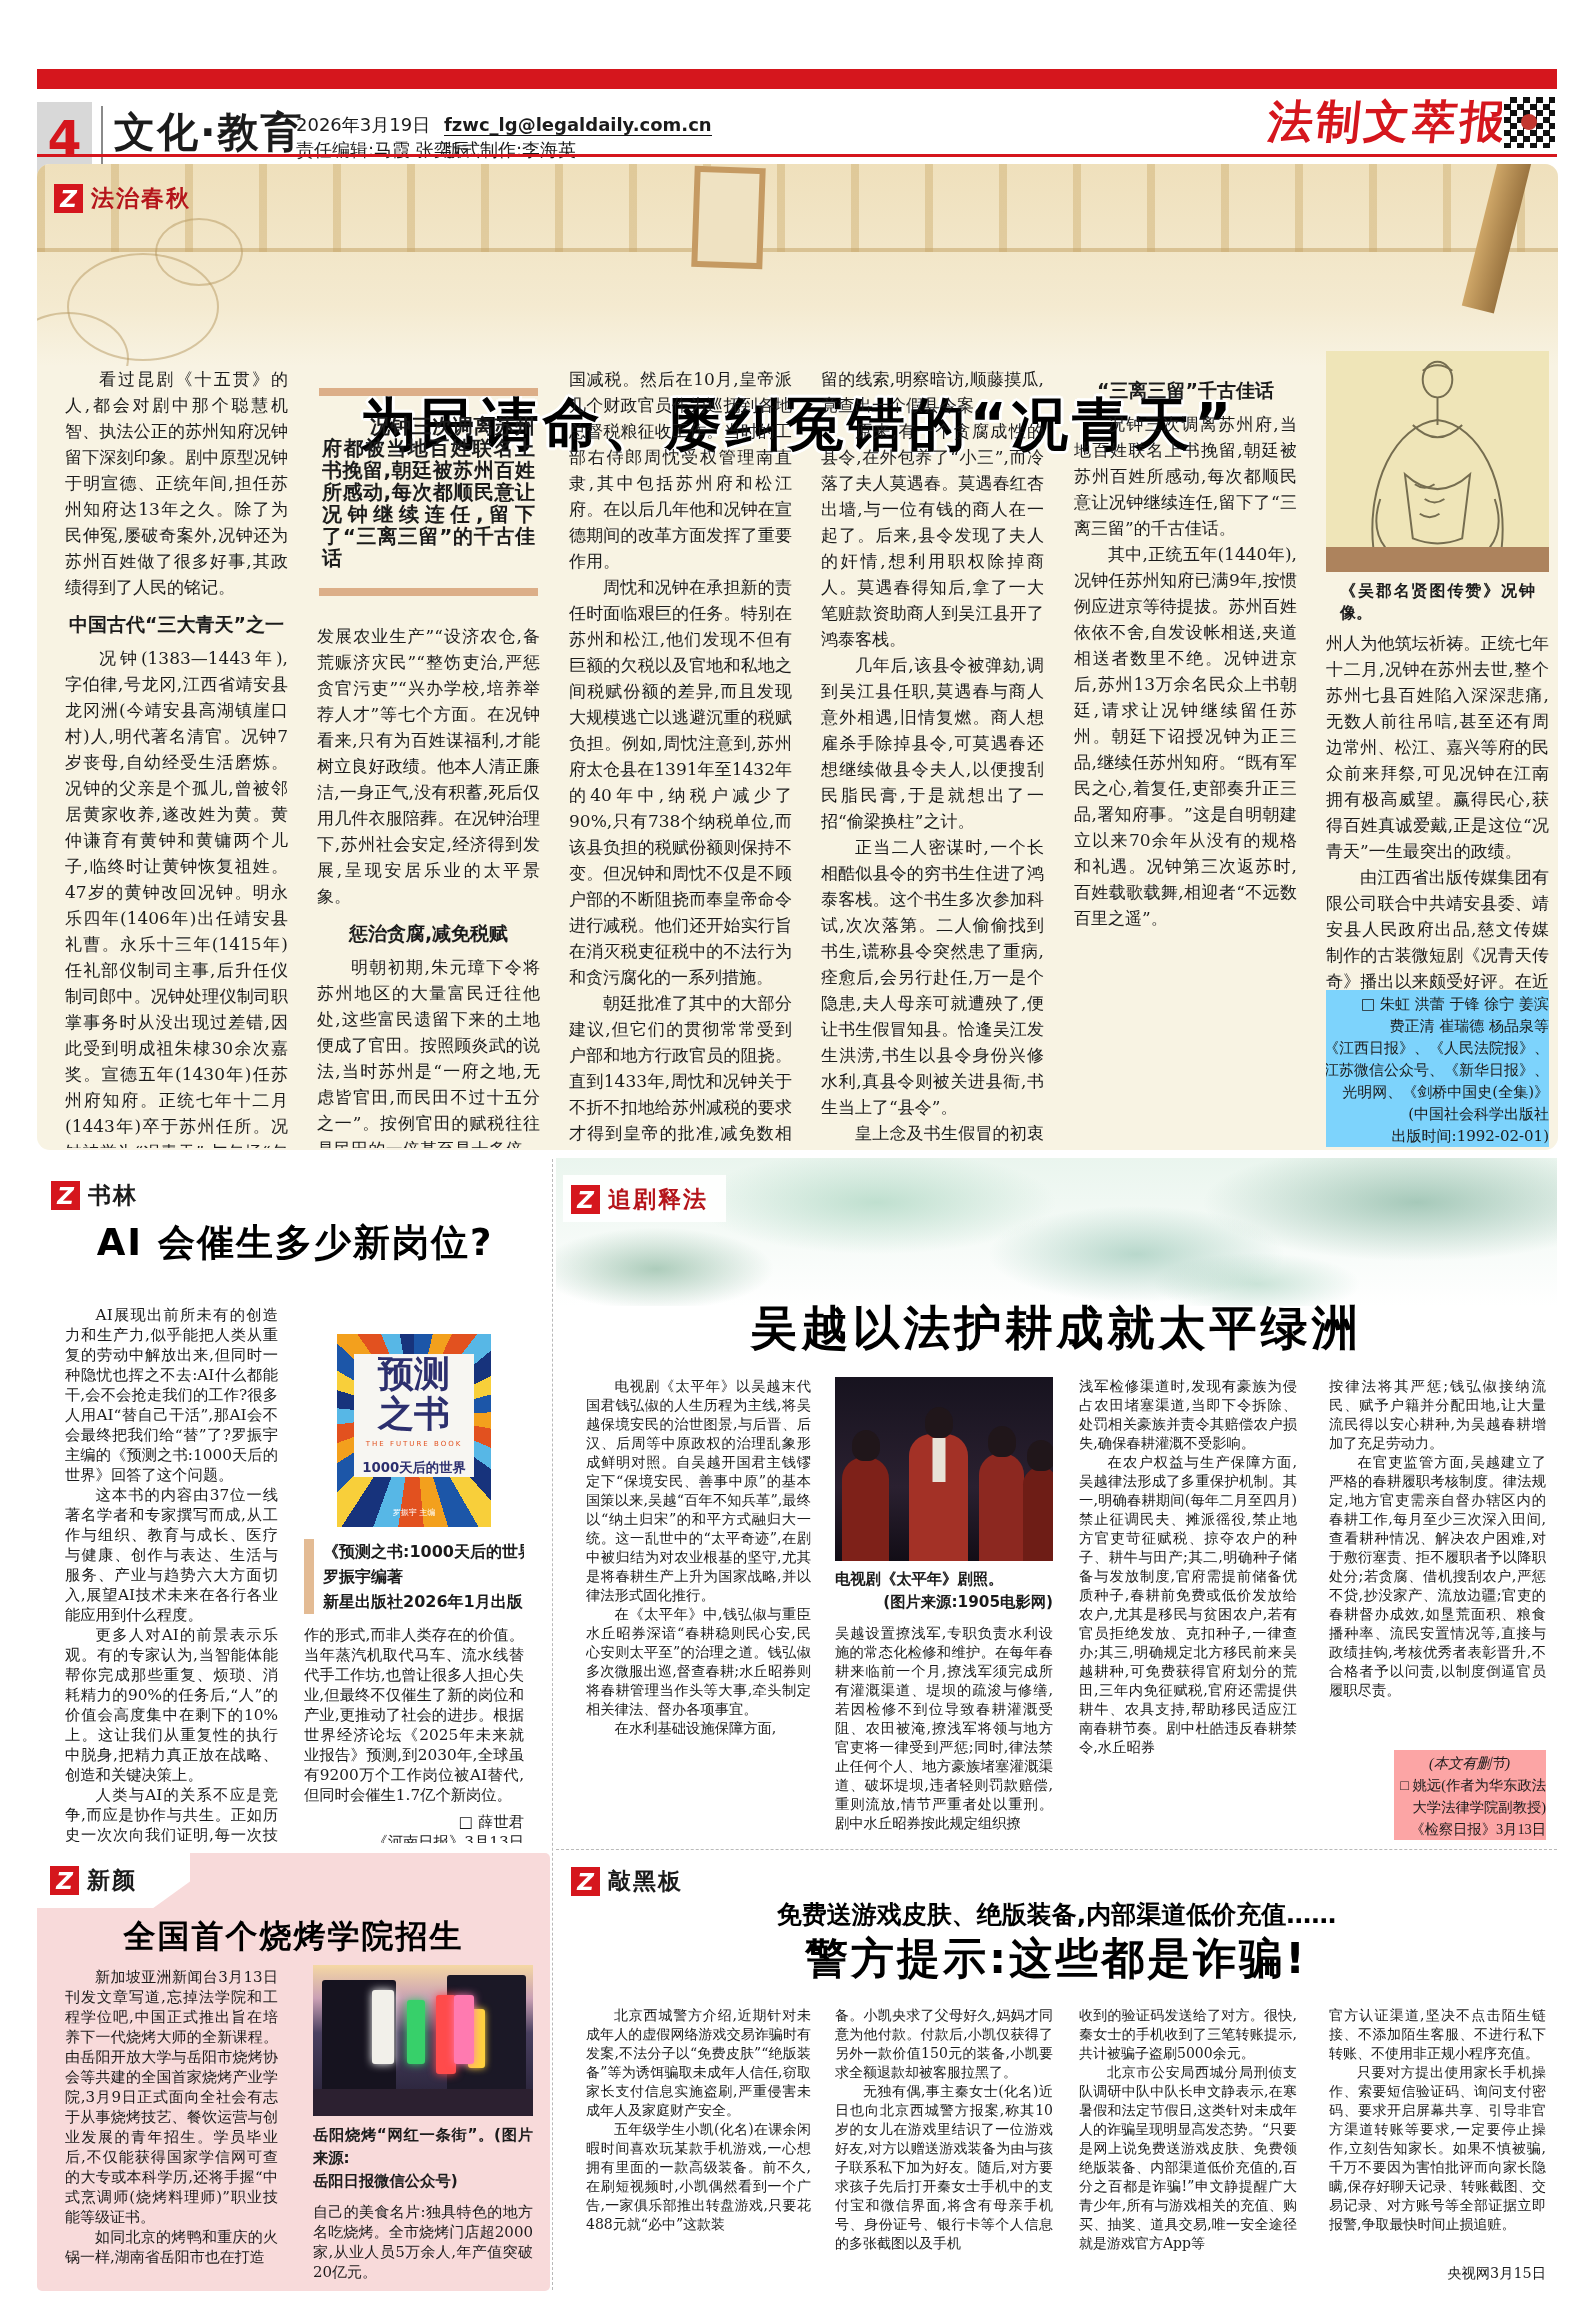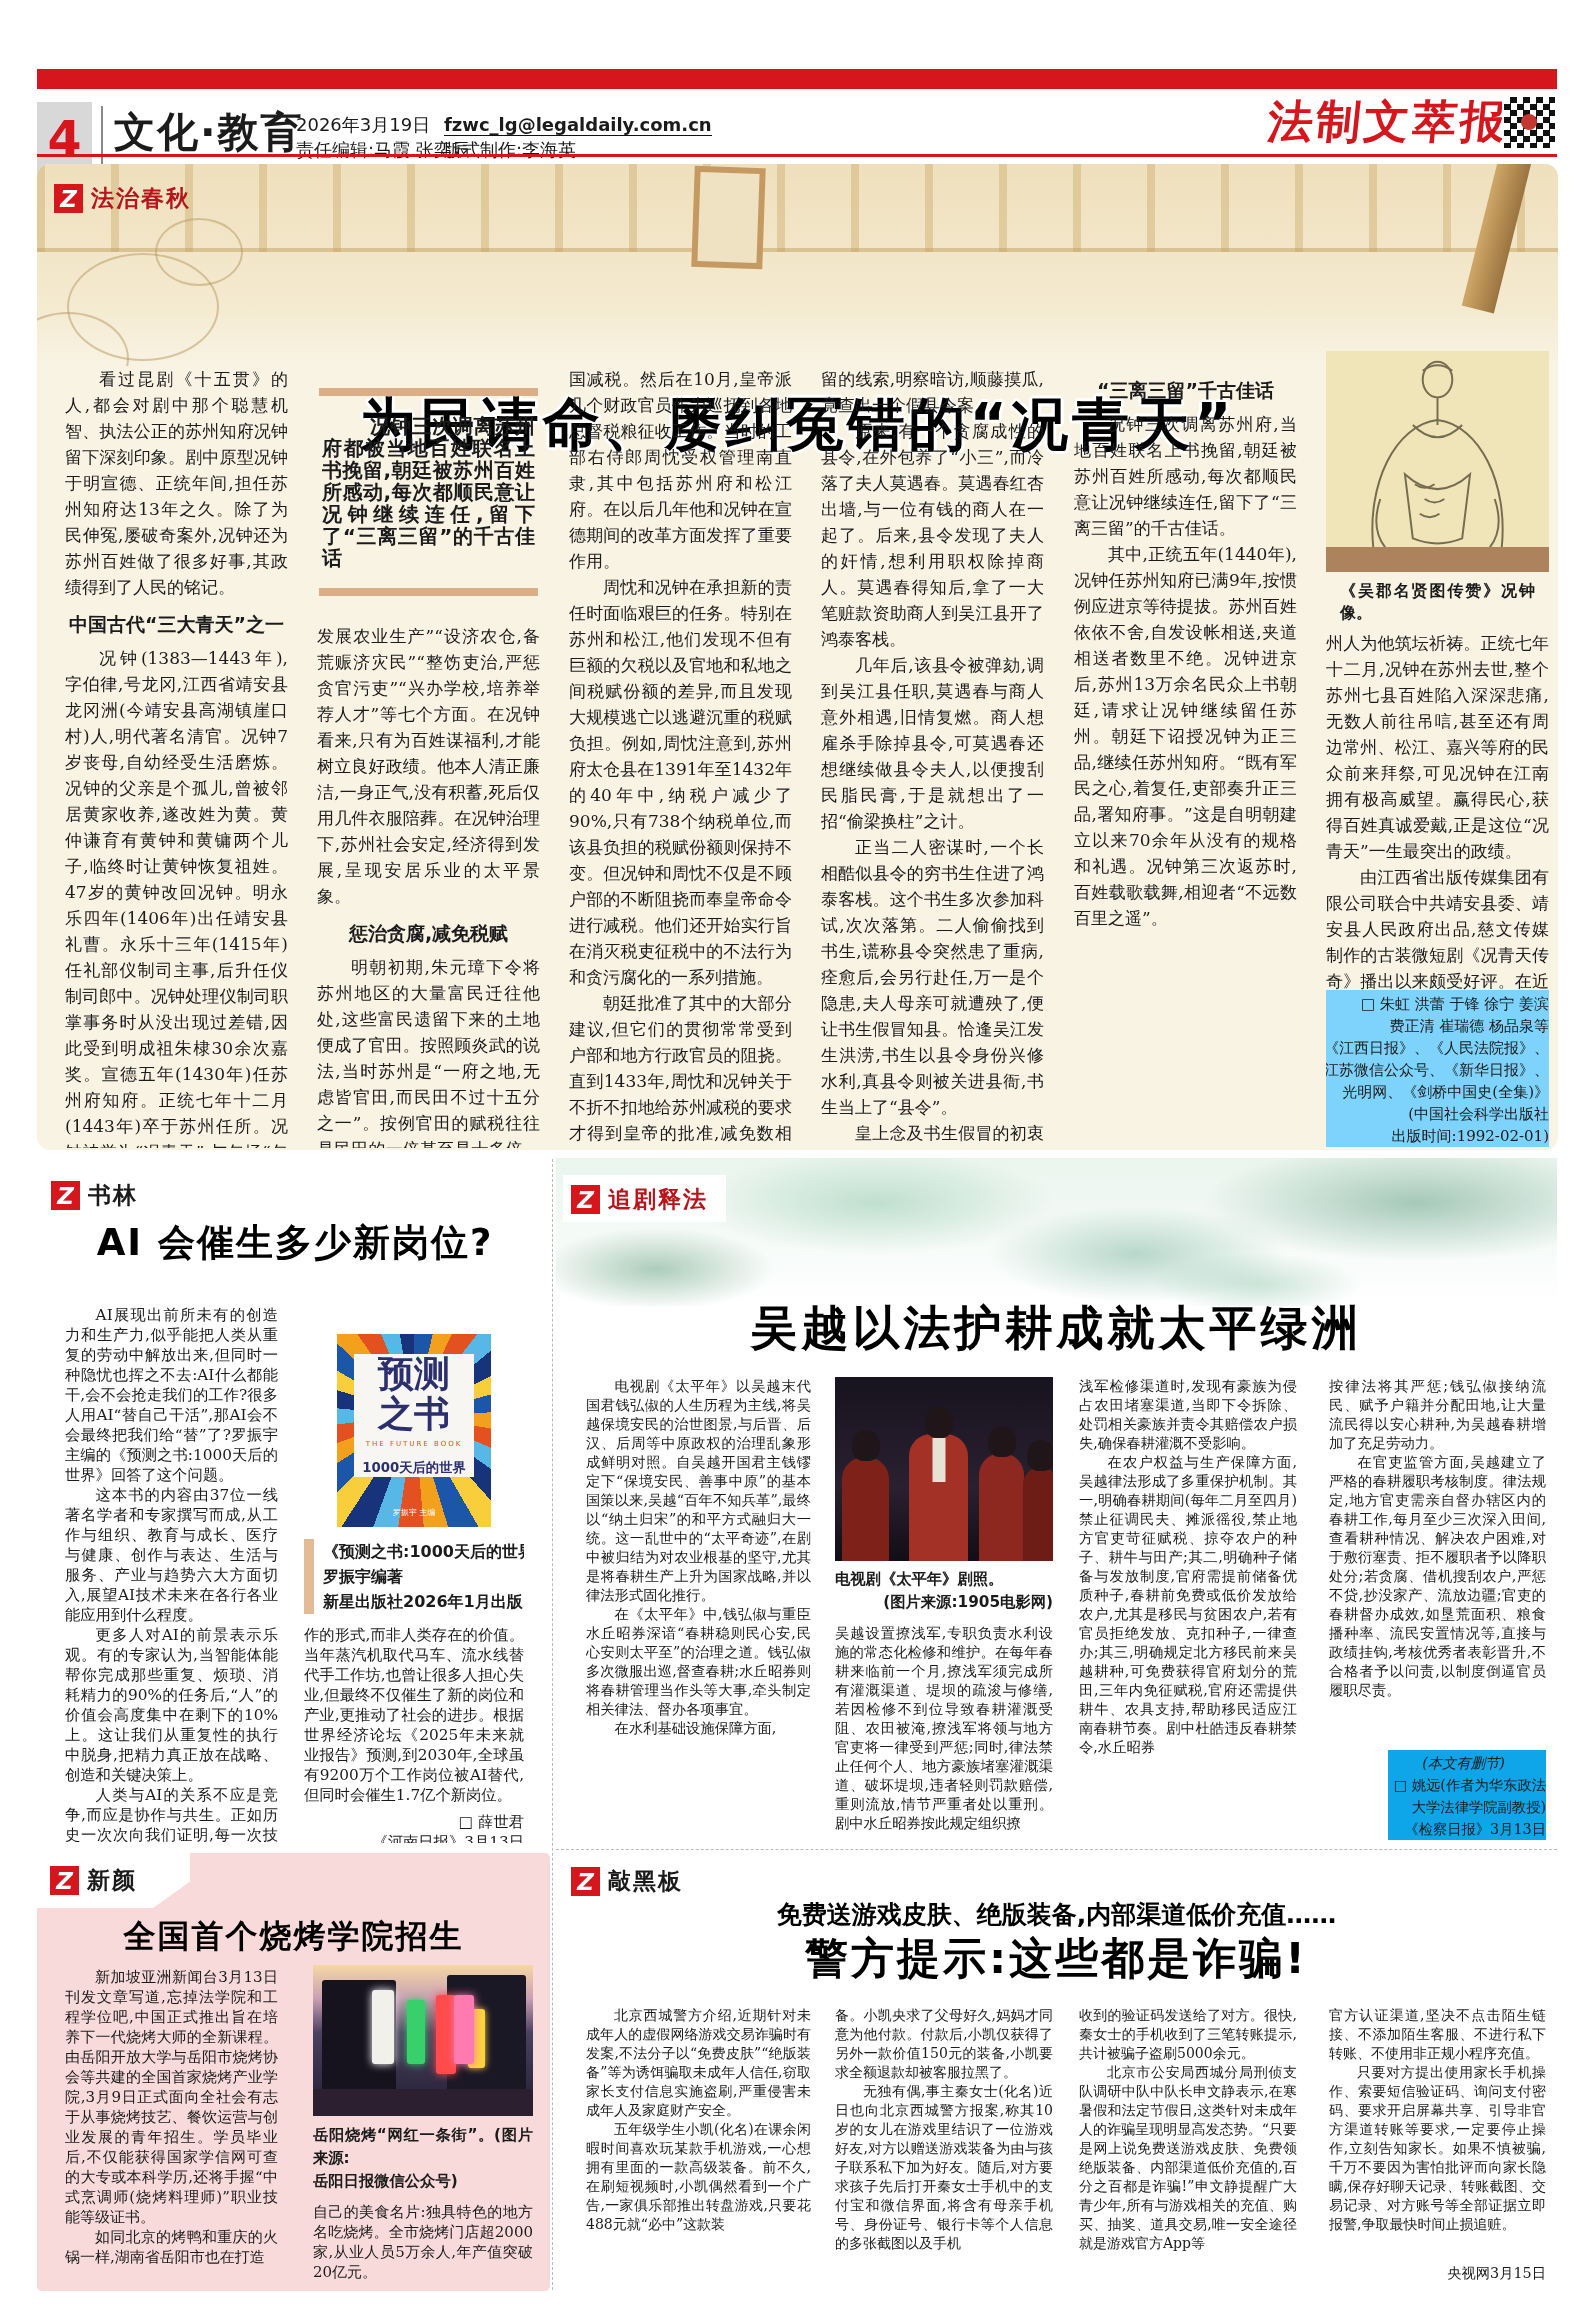--- a/index.html
+++ b/index.html
@@ -86,22 +86,22 @@
   .z-col{font-size:14.3px;line-height:19px;}
   .tvfig{position:relative;height:184px;background:linear-gradient(180deg,#17131f,#2a2030 60%,#120d16);overflow:hidden;margin-bottom:7px;}
   .person{position:absolute;bottom:-5px;border-radius:22px 22px 0 0;background:#9c2b22;}
   .person::before{content:"";position:absolute;left:50%;top:-27px;transform:translateX(-50%);
                   width:28px;height:31px;border-radius:50% 50% 40% 40%;background:#20161a;}
   .person.main::after{content:"";position:absolute;left:50%;top:4px;transform:translateX(-50%);
                   width:13px;height:44px;background:#e8e2d6;}
   .capline{font-family:"DejaVu Sans",sans-serif;font-weight:700;font-size:15.3px;line-height:23px;}
   .capline.r{text-align:right;}
   .endnote{text-align:left;text-indent:2em;font-style:italic;}
-  .z-byl{position:absolute;right:0;bottom:0;background:#0ea5e9;padding:2px 0 0 6px;text-align:right;
-         font-size:14.3px;line-height:22px;}
+  .z-byl{position:absolute;right:0;bottom:0;background:#fca5a5;padding:2px 0 0 6px;text-align:right;
+         font-size:14.3px;line-height:22px;font-family:Liberation Serif, serif;}
   
   .xcard{position:absolute;left:37px;top:1853px;width:513px;height:438px;background:#f8dada;border-radius:5px;}
   .xchip{position:absolute;left:0;top:0;width:153px;height:55px;background:#fff;
          clip-path:polygon(0 0,100% 0,100% 52%,76% 100%,0 100%);}
   .photo{position:relative;overflow:hidden;background:linear-gradient(180deg,#f5d8a4 0%,#caa0b4 22%,#4a4060 45%,#201c30 100%);}
   .sign{position:absolute;border-radius:3px;}
   .x-col{font-size:15px;line-height:20px;}
   
   .dash-v{position:absolute;left:552px;top:1159px;height:1131px;border-left:1.5px dashed #b9b9b9;}
   .dash-h{position:absolute;left:556px;top:1849px;width:1001px;border-top:1.5px dashed #b9b9b9;}

